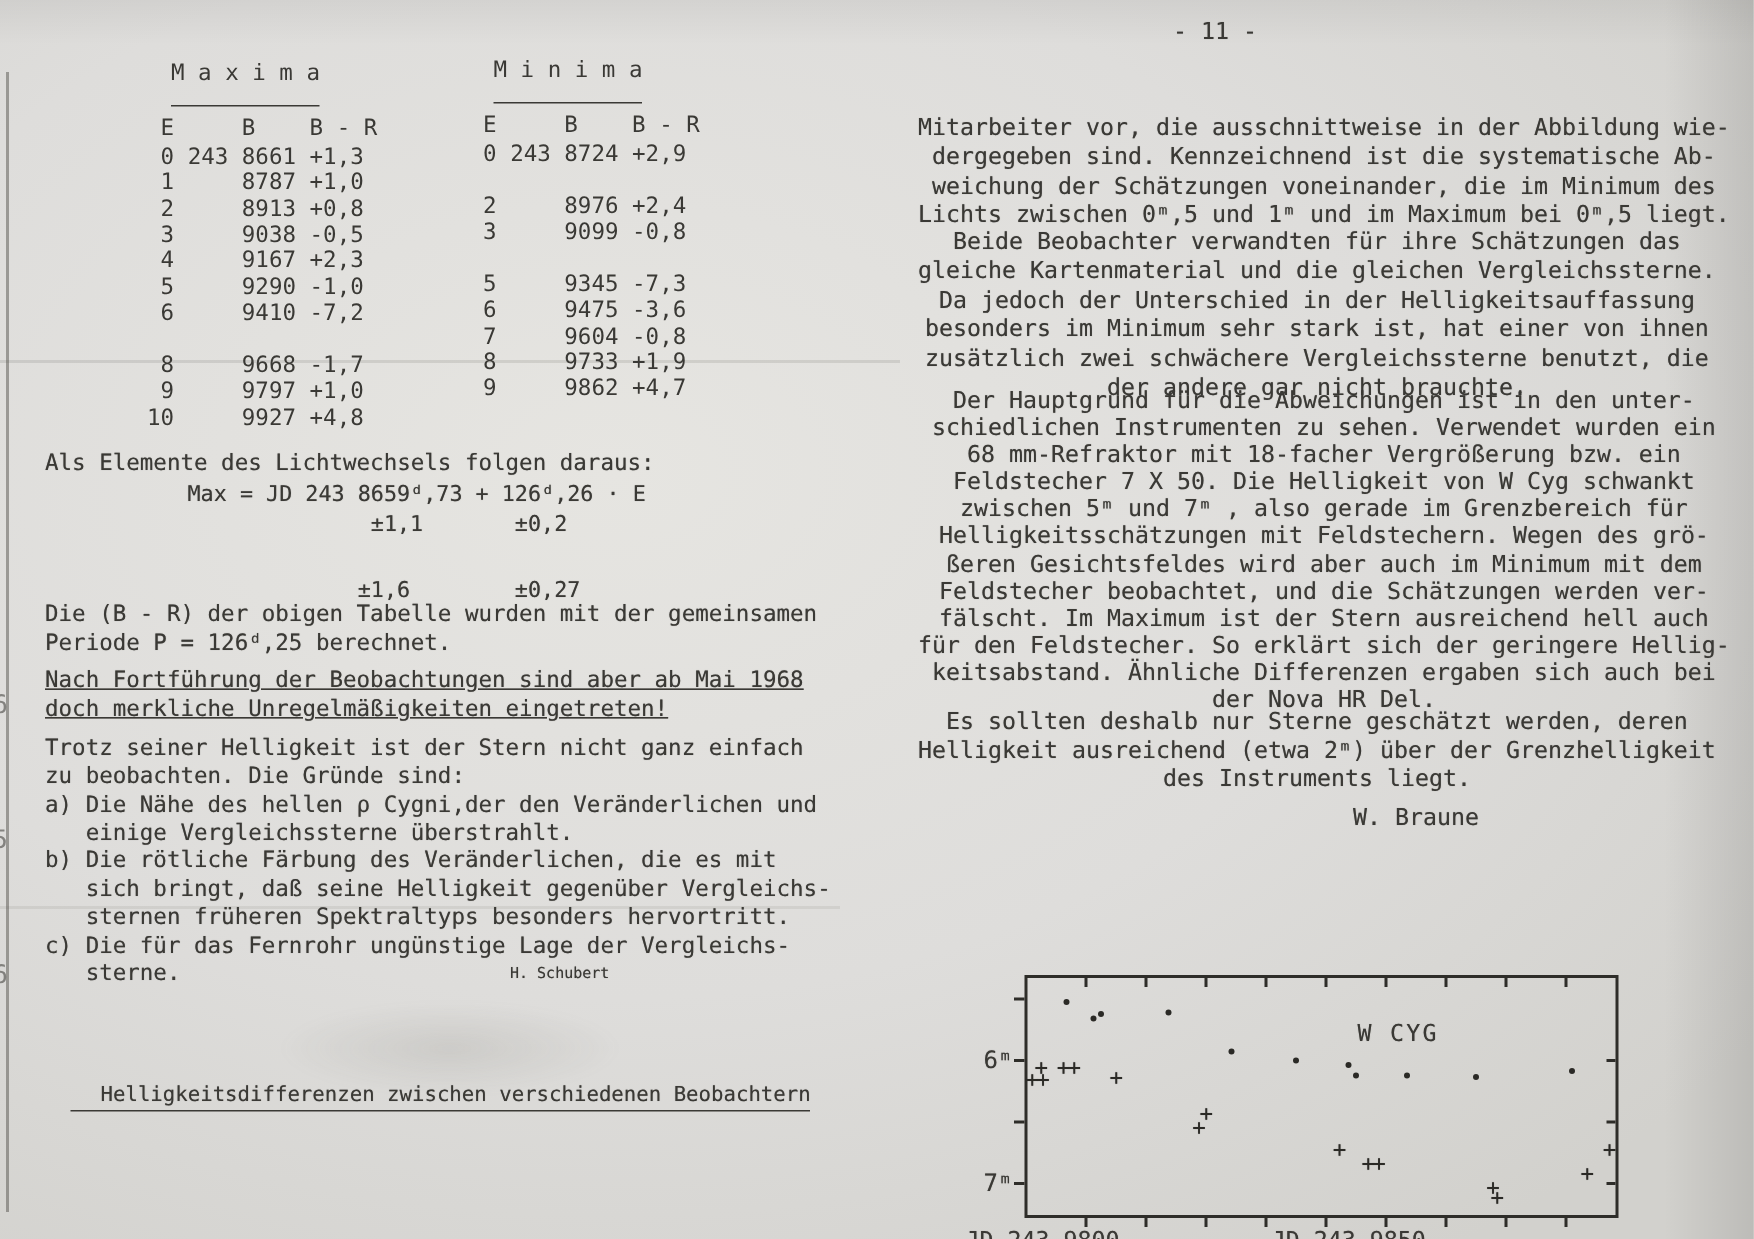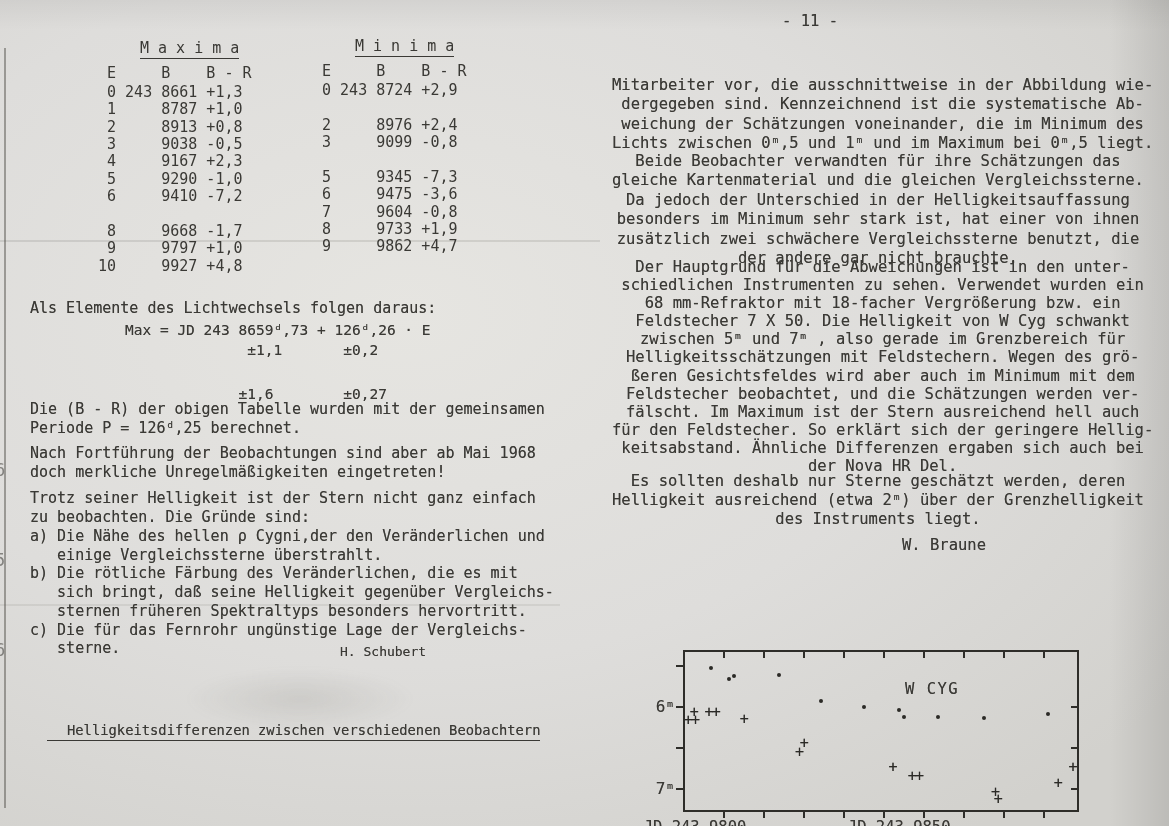--- a/index.html
+++ b/index.html
@@ -19,36 +19,36 @@
   .crease2{position:absolute;left:0;top:604px;width:560px;height:2px;background:rgba(90,88,82,0.10);}
   .bleed-smudge{position:absolute;left:185px;top:668px;width:230px;height:62px;border-radius:50%;
         background:radial-gradient(ellipse at center, rgba(110,108,100,0.14), rgba(110,108,100,0) 70%);
         filter:blur(3px);}
   .margin-mark{position:absolute;left:-5px;font-size:17px;opacity:0.55;}
 
   
   .tbl{position:absolute;font-size:15px;line-height:17.4px;}
   #maxima-table{left:98px;top:40px;}
   #minima-table{left:313px;top:38px;}
-  .tbl-title{display:inline-block;margin-left:42px;letter-spacing:0;border-bottom:1.6px solid #3a3935;
-             padding-bottom:1px;margin-bottom:6px;}
+  .tbl-title{display:inline-block;margin-left:16px;letter-spacing:0;border-bottom:1.6px solid #3a3935;
+             padding-bottom:13px;margin-bottom:6px;}
   .tbl-header{margin-bottom:1px;white-space:pre;}
   .tbl-rows{white-space:pre;}
   .tbl-row{height:17.4px;white-space:pre;}
 
   
   .f-intro{left:30px;top:299px;font-size:15px;}
   .f-line{left:125px;font-size:14.5px;}
   #f-max{top:322px;} #f-maxerr{top:342px;} #f-min{top:366px;} #f-minerr{top:386px;}
 
   
   .lc{left:30px;font-size:15px;line-height:19.4px;}
-  #p-period{top:400px;} #p-mai{top:444px;} #p-trotz{top:489px;}
+  #p-period{top:400px;} #p-mai{top:444px;text-decoration:underline;} #p-trotz{top:489px;}
   #items{top:527px;line-height:18.7px;}
-  #sig-schubert{left:340px;top:644px;font-size:13px;}
+  #sig-schubert{left:340px;top:644px;font-size:10px;}
   #section-heading{left:47px;top:722px;font-size:13.8px;}
   #section-heading span{display:inline-block;border-bottom:1.5px solid #3a3935;padding-bottom:2px;padding-left:20px;}
   #p-intro{left:30px;top:750px;font-size:13.8px;line-height:19.3px;}
 
   
   #page-number{left:782px;top:12px;font-size:15.5px;}
   .rc{left:612px;font-size:15.5px;line-height:19.4px;text-align:center;}
   #rp1{top:76px;} #rp2{top:152px;} #rp3{top:258px;line-height:18.1px;} #rp4{top:472px;line-height:19px;}
   #sig-braune{left:902px;top:536px;font-size:15.5px;}
 

